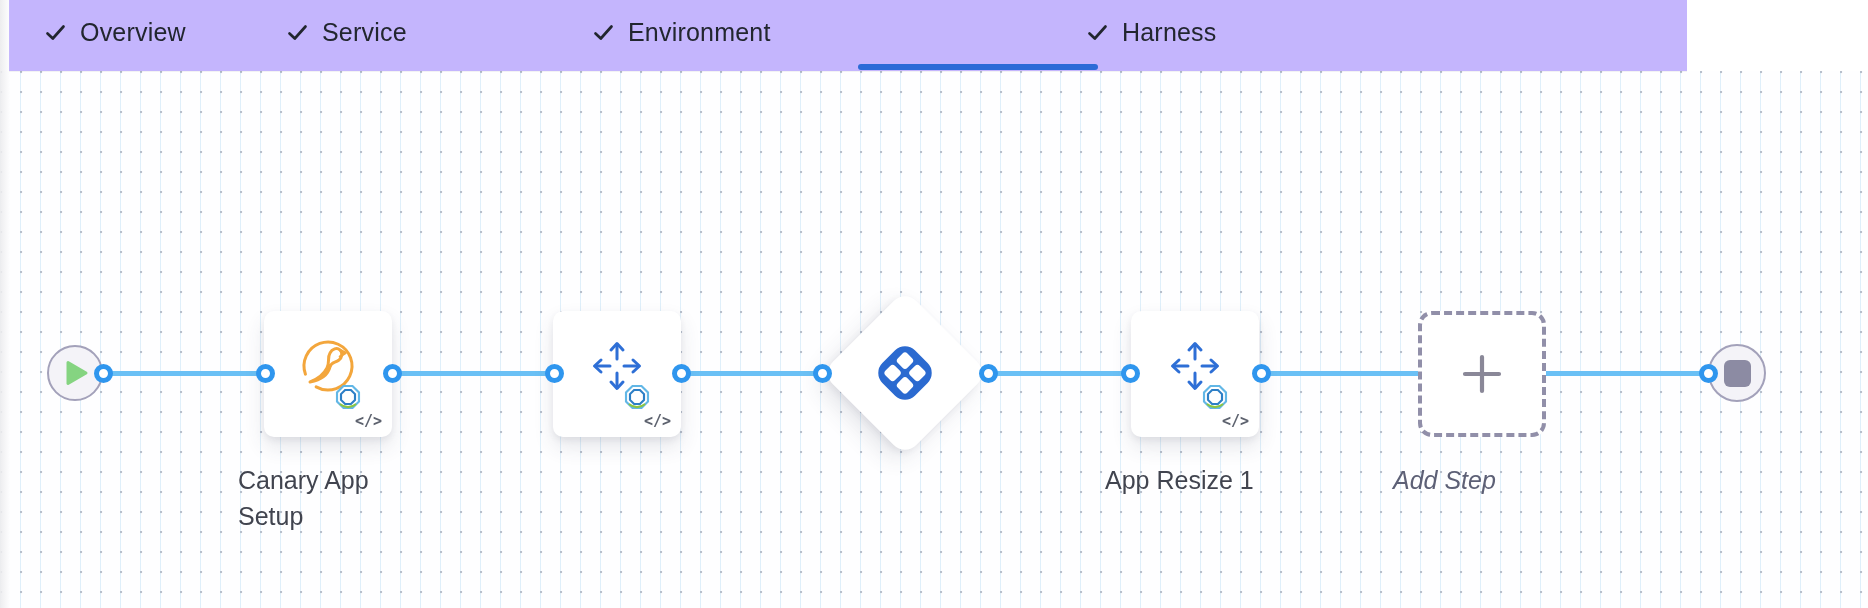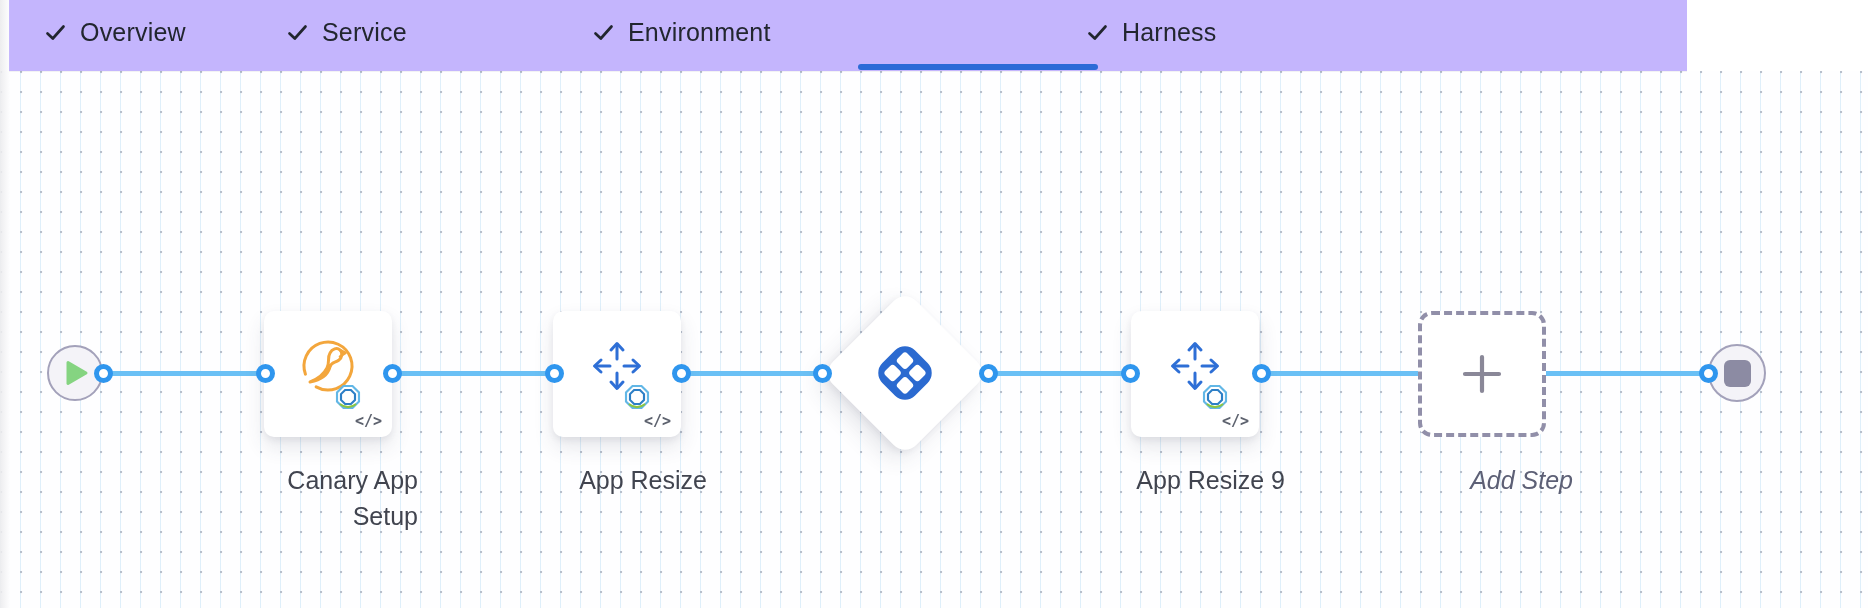--- a/index.html
+++ b/index.html
@@ -52,21 +52,21 @@
   #node-approval{position:absolute;left:846px;top:243px;width:118px;height:118px;background:#fff;
                  border-radius:16px;transform:rotate(45deg);
                  box-shadow:0 3px 6px rgba(60,64,90,.08),0 12px 22px rgba(60,64,90,.12);z-index:2;cursor:pointer;}
   #approval-logo{position:absolute;left:867px;top:264px;z-index:3;pointer-events:none;}
 
   #node-addstep{position:absolute;left:1418px;top:240px;width:128px;height:126px;box-sizing:border-box;
                 background:#fff;border:4px dashed #918fa9;border-radius:14px;z-index:2;cursor:pointer;
                 display:flex;align-items:center;justify-content:center;}
 
   .node-label{position:absolute;top:391px;font-size:25px;line-height:36px;color:#41444f;
-              text-align:right;z-index:4;}
+              text-align:left;z-index:4;}
   #label-canary{left:238px;width:180px;}
   #label-resize1{left:527px;width:180px;}
   #label-approval{left:830px;width:150px;}
   #label-resize2{left:1105px;width:180px;}
   #label-addstep{left:1393px;width:180px;color:#5d6076;font-style:italic;}
 </style>
 </head>
 <body>
 
 <div id="app">
@@ -192,18 +192,17 @@
     <div class="port" style="left:383px"></div>
     <div class="port" style="left:545px"></div>
     <div class="port" style="left:672px"></div>
     <div class="port" style="left:813px"></div>
     <div class="port" style="left:979px"></div>
     <div class="port" style="left:1121px"></div>
     <div class="port" style="left:1252px"></div>
     <div class="port" style="left:1699px"></div>
 
     <div class="node-label" id="label-canary">Canary App Setup</div>
-    <div class="node-label" id="label-resize1">App Resize</div>
-    <div class="node-label" id="label-resize2">App Resize 9</div>
+    <div class="node-label" id="label-resize2">App Resize 1</div>
     <div class="node-label" id="label-addstep">Add Step</div>
 
   </div>
 </div>
 
 </body></html>

